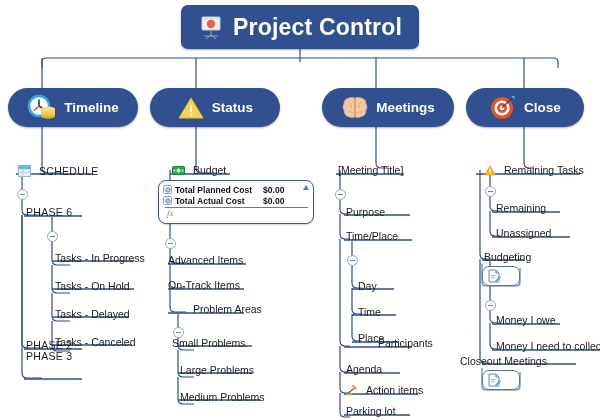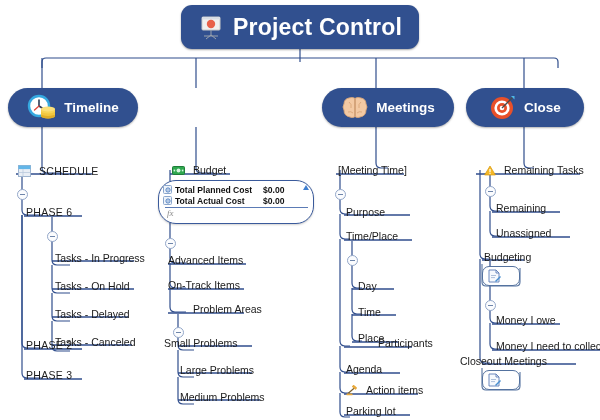--- a/index.html
+++ b/index.html
@@ -60,21 +60,21 @@
     box-sizing:border-box;
   }
   .collapse:after{
     content:"";position:absolute;left:2px;top:4px;width:5px;height:1px;background:#6f86ab;
   }
 
   
   .sheet{
     position:absolute;
     border:1px solid #3a5a9b;
-    border-radius:18px;
+    border-radius:8px;
     background:#ffffff;
     box-sizing:border-box;
     padding:3px 5px 2px 4px;
     box-shadow:0 1px 2px rgba(0,0,0,.18);
   }
   .sheet-row{display:flex;align-items:center;font-size:8.6px;font-weight:bold;color:#111;height:11px;}
   .sheet-name{margin-left:3px;width:88px;}
   .sheet-val{width:38px;text-align:left;}
   .sheet-sep{border-top:1px solid #5b7bb5;margin:1px 0 0 2px;}
   .sheet-fx{font-family:"Liberation Serif",serif;font-style:italic;font-size:9px;color:#8a8a8a;padding-left:4px;}
@@ -185,21 +185,21 @@
       <path d="M492 324 L560 324" stroke-width="1.6"></path>
       <path d="M492 350 L600 350" stroke-width="1.6"></path>
     </g>
 
     <g fill="none" stroke="#54729F" stroke-width="1.1">
       <path d="M482 264 L482 282 Q482 286 486 286 L516 286 Q520 286 520 282 L520 268"></path>
       <path d="M482 368 L482 386 Q482 390 486 390 L516 390 Q520 390 520 386 L520 372"></path>
     </g>
   </svg>
 
-  <div class="root-node" style="left:181px;top:5px;width:238px;height:44px;border-radius:11px;">
+  <div class="root-node" style="left:181px;top:5px;width:238px;height:44px;">
     <span class="ico">
       <svg width="26" height="26" viewBox="0 0 26 26">
         <rect x="4" y="3" width="18" height="13" rx="1" fill="#f0f0f0" stroke="#c9c9c9"></rect>
         <rect x="4" y="3" width="18" height="2.4" fill="#d9dde4"></rect>
         <circle cx="13" cy="10" r="4.2" fill="#e8614a"></circle>
         <path d="M13 16 L13 21 M13 21 L8 25 M13 21 L18 25 M6 22 L20 22" stroke="#9aa2ad" stroke-width="1" fill="none"></path>
       </svg>
     </span>
     <span class="root-label">Project Control</span>
   </div>
@@ -216,20 +216,30 @@
           <ellipse cx="21" cy="22" rx="7" ry="2.6" fill="#e0ae28"></ellipse>
           <ellipse cx="21" cy="19.5" rx="7" ry="2.6" fill="#f2c73f"></ellipse>
           <ellipse cx="21" cy="17" rx="7" ry="2.6" fill="#f7d455"></ellipse>
           <ellipse cx="21" cy="15" rx="7" ry="2.6" fill="#fbe07a"></ellipse>
         </g>
       </svg>
     </span>
     <span class="branch-label">Timeline</span>
   </div>
 
+  <div class="branch-node" style="left:150px;top:88px;width:130px;height:39px;">
+    <span class="ico">
+      <svg width="28" height="26" viewBox="0 0 28 26">
+        <path d="M14 3 L26 23 L2 23 Z" fill="#F5D44E" stroke="#e0bd33" stroke-width="1"></path>
+        <rect x="13" y="10" width="2" height="7" rx="1" fill="#fff"></rect>
+        <circle cx="14" cy="19.5" r="1.2" fill="#fff"></circle>
+      </svg>
+    </span>
+    <span class="branch-label">Status</span>
+  </div>
 
   <div class="branch-node" style="left:322px;top:88px;width:132px;height:39px;">
     <span class="ico">
       <svg width="28" height="27" viewBox="0 0 28 27">
         <path d="M8 4 Q3 5 3 10 Q1 13 3 16 Q3 22 9 23 Q11 24 13.5 23 L13.5 4 Q11 3 8 4Z" fill="#f3c9a3" stroke="#d9a678" stroke-width=".9"></path>
         <path d="M20 4 Q25 5 25 10 Q27 13 25 16 Q25 22 19 23 Q17 24 14.5 23 L14.5 4 Q17 3 20 4Z" fill="#f3c9a3" stroke="#d9a678" stroke-width=".9"></path>
         <path d="M14 5 L14 23 M8 8 Q11 10 10 14 M20 8 Q17 10 18 14 M7 18 Q10 17 12 19 M21 18 Q18 17 16 19" stroke="#d9a678" stroke-width=".9" fill="none"></path>
       </svg>
     </span>
     <span class="branch-label">Meetings</span>
@@ -275,21 +285,21 @@
   <div class="topic" style="left:55px;top:309px;">
     <span>Tasks - Delayed</span>
   </div>
   <div class="topic" style="left:55px;top:337px;">
     <span>Tasks - Canceled</span>
   </div>
 
   <div class="topic cap" style="left:26px;top:340px;">
     <span>PHASE 2</span>
   </div>
-  <div class="topic cap" style="left:26px;top:370px;">
+  <div class="topic cap" style="left:26px;top:351px;">
     <span>PHASE 3</span>
   </div>
 
   <div class="topic" style="left:172px;top:165px;">
     <span class="ico">
       <svg width="13" height="9" viewBox="0 0 13 9">
         <rect x="0.5" y="0.5" width="12" height="8" rx="1" fill="#2FA84F" stroke="#1e7d39"></rect>
         <circle cx="6.5" cy="4.5" r="2" fill="#d8f5e0"></circle>
         <rect x="1.6" y="3.6" width="1.6" height="1.8" fill="#d8f5e0"></rect>
         <rect x="9.8" y="3.6" width="1.6" height="1.8" fill="#d8f5e0"></rect>
@@ -332,32 +342,32 @@
     <span>Advanced Items</span>
   </div>
   <div class="topic" style="left:168px;top:280px;">
     <span>On-Track Items</span>
   </div>
   <div class="topic" style="left:168px;top:304px;margin-left:25px;">
     <span>Problem Areas</span>
   </div>
   <div class="collapse" style="left:173px;top:327px;"></div>
 
-  <div class="topic" style="left:164px;top:338px;">
+  <div class="topic" style="left:172px;top:338px;">
     <span>Small Problems</span>
   </div>
   <div class="topic" style="left:180px;top:365px;">
     <span>Large Problems</span>
   </div>
   <div class="topic" style="left:180px;top:392px;">
     <span>Medium Problems</span>
   </div>
 
   <div class="topic" style="left:338px;top:165px;">
-    <span>[Meeting Time]</span>
+    <span>[Meeting Title]</span>
   </div>
   <div class="collapse" style="left:335px;top:189px;"></div>
 
   <div class="topic" style="left:346px;top:207px;">
     <span>Purpose</span>
   </div>
   <div class="topic" style="left:346px;top:231px;text-align:center;">
     <span>Time/Place</span>
   </div>
   <div class="collapse" style="left:347px;top:255px;"></div>

